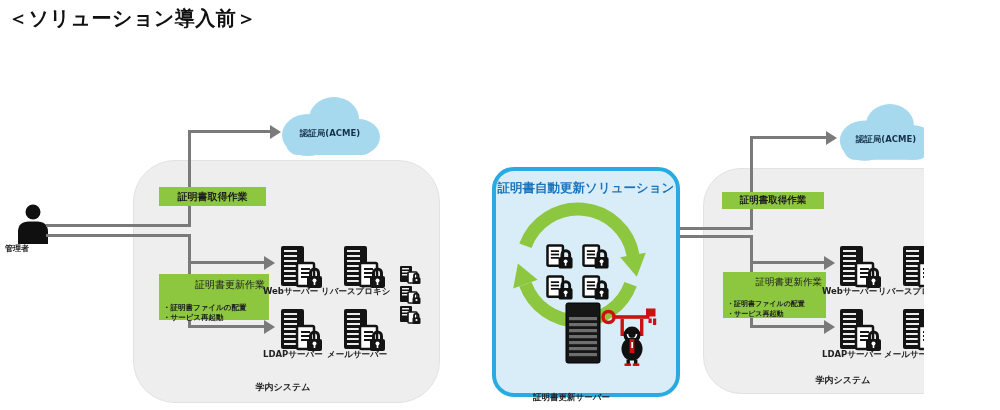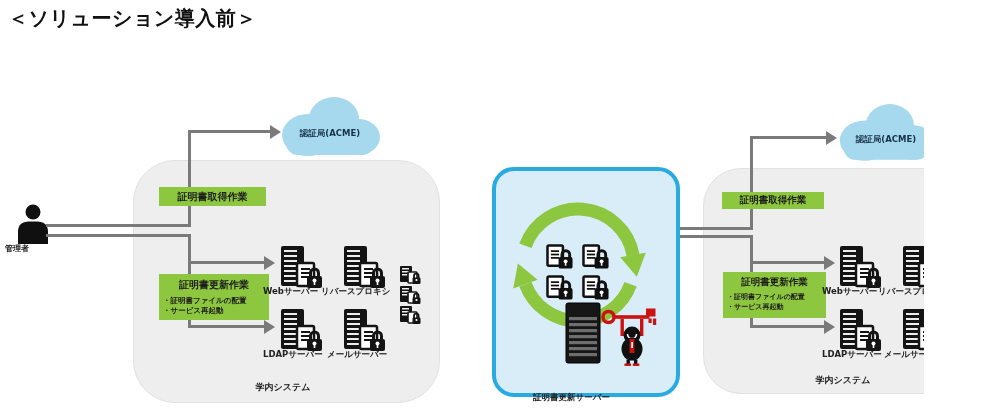--- a/index.html
+++ b/index.html
@@ -16,22 +16,22 @@
   body{background:#fff;font-family:"DejaVu Sans",sans-serif;color:var(--ink);}
   .stage{position:relative;width:924px;height:410px;background:#fff;overflow:hidden;}
   .abs{position:absolute;}
   .heading{font-size:20px;font-weight:bold;color:#111;letter-spacing:.5px;white-space:nowrap;}
   .graybox{background:#eee;border:1px solid #e2e2e2;border-radius:42px;}
   .hline{background:var(--line);height:3px;}
   .vline{background:var(--line);width:3px;}
   .arr{width:0;height:0;border-top:7px solid transparent;border-bottom:7px solid transparent;border-left:11px solid var(--line);}
   .glabel{background:var(--green);font-size:10px;font-weight:bold;color:#1d1d1d;text-align:right;display:flex;align-items:center;justify-content:center;white-space:nowrap;}
   .gbox{background:var(--green);color:#1d1d1d;padding:4px 4px 3px 4px;}
-  .gbox .gtitle{font-size:10px;font-weight:bold;text-align:center;white-space:nowrap;}
-  .gbox .gbullet{font-size:7.5px;font-weight:bold;text-align:left;white-space:nowrap;margin-top:4px;line-height:1.25;}
+  .gbox .gtitle{font-size:10px;font-weight:normal;text-align:right;white-space:nowrap;}
+  .gbox .gbullet{font-size:7.5px;font-weight:bold;text-align:left;white-space:nowrap;margin-top:11px;line-height:1.25;}
   .gbox .gbullet+.gbullet{margin-top:1px;}
   .srvlabel{font-size:8.5px;font-weight:bold;white-space:nowrap;color:#222;}
   .syslabel{font-size:9px;font-weight:bold;text-align:center;white-space:nowrap;color:#222;}
   .cloudlabel{font-size:8.5px;font-weight:bold;text-align:center;white-space:nowrap;color:#16324A;}
   .bluebox{background:var(--blueFill);border:4px solid var(--blueBorder);border-radius:22px;}
   .bluetitle{font-size:12.5px;font-weight:bold;color:var(--blueText);text-align:center;white-space:nowrap;}
 </style>
 </head>
 <body>
 
@@ -183,20 +183,21 @@
 
 
   <div class="abs graybox" style="left:703px;top:168px;width:287px;height:226px;border-radius:38px;"></div>
 
   <svg class="abs" style="left:836px;top:98px;" width="100" height="64" viewBox="0 0 104 66">
       <use href="#ico-cloud"></use>
     </svg>
   <div class="abs cloudlabel" style="left:836px;top:134px;width:100px;">認証局(ACME)</div>
 
   <div class="abs bluebox" style="left:492px;top:167px;width:188px;height:230px;"></div>
+  <div class="abs bluetitle" style="left:492px;top:180px;width:188px;">証明書自動更新ソリューション</div>
   <svg class="abs" style="left:503px;top:200px;" width="150" height="135" viewBox="0 0 150 135">
       <use href="#ico-cycle"></use>
     </svg>
   <svg class="abs" style="left:546px;top:244px;" width="29" height="27" viewBox="0 0 30 28">
       <use href="#ico-cert"></use>
     </svg>
   <svg class="abs" style="left:582px;top:244px;" width="29" height="27" viewBox="0 0 30 28">
       <use href="#ico-cert"></use>
     </svg>
   <svg class="abs" style="left:546px;top:275px;" width="29" height="27" viewBox="0 0 30 28">

